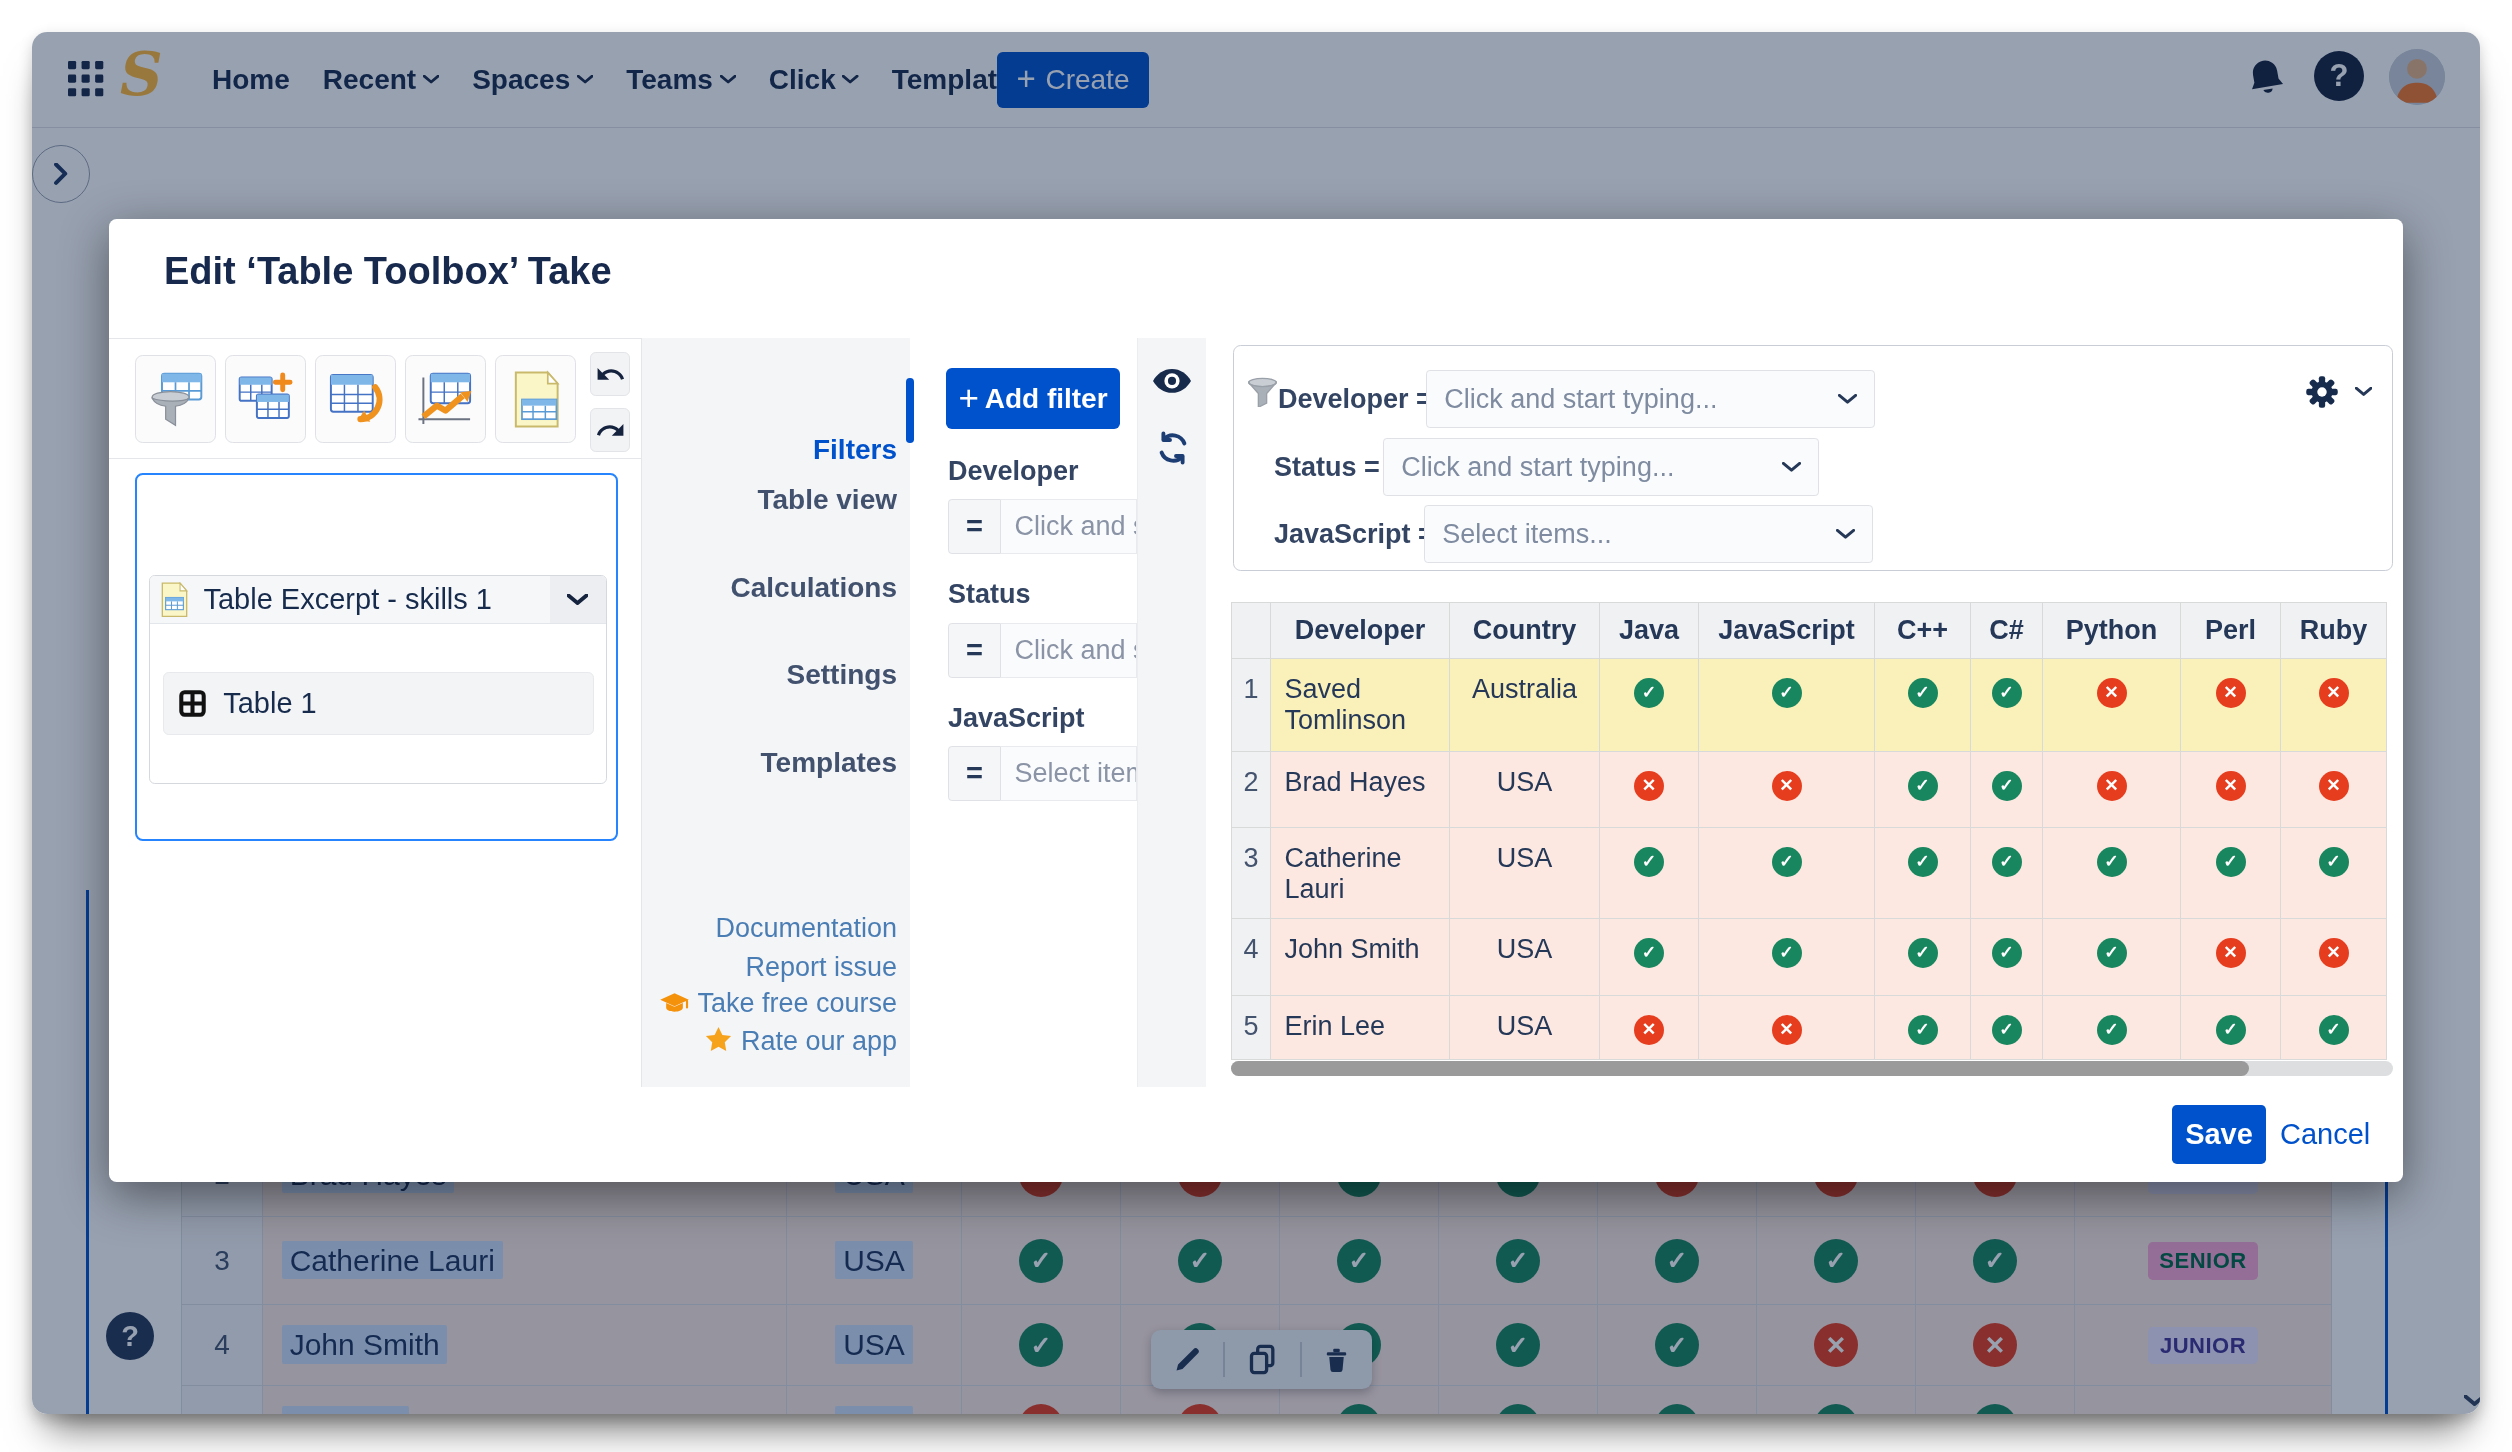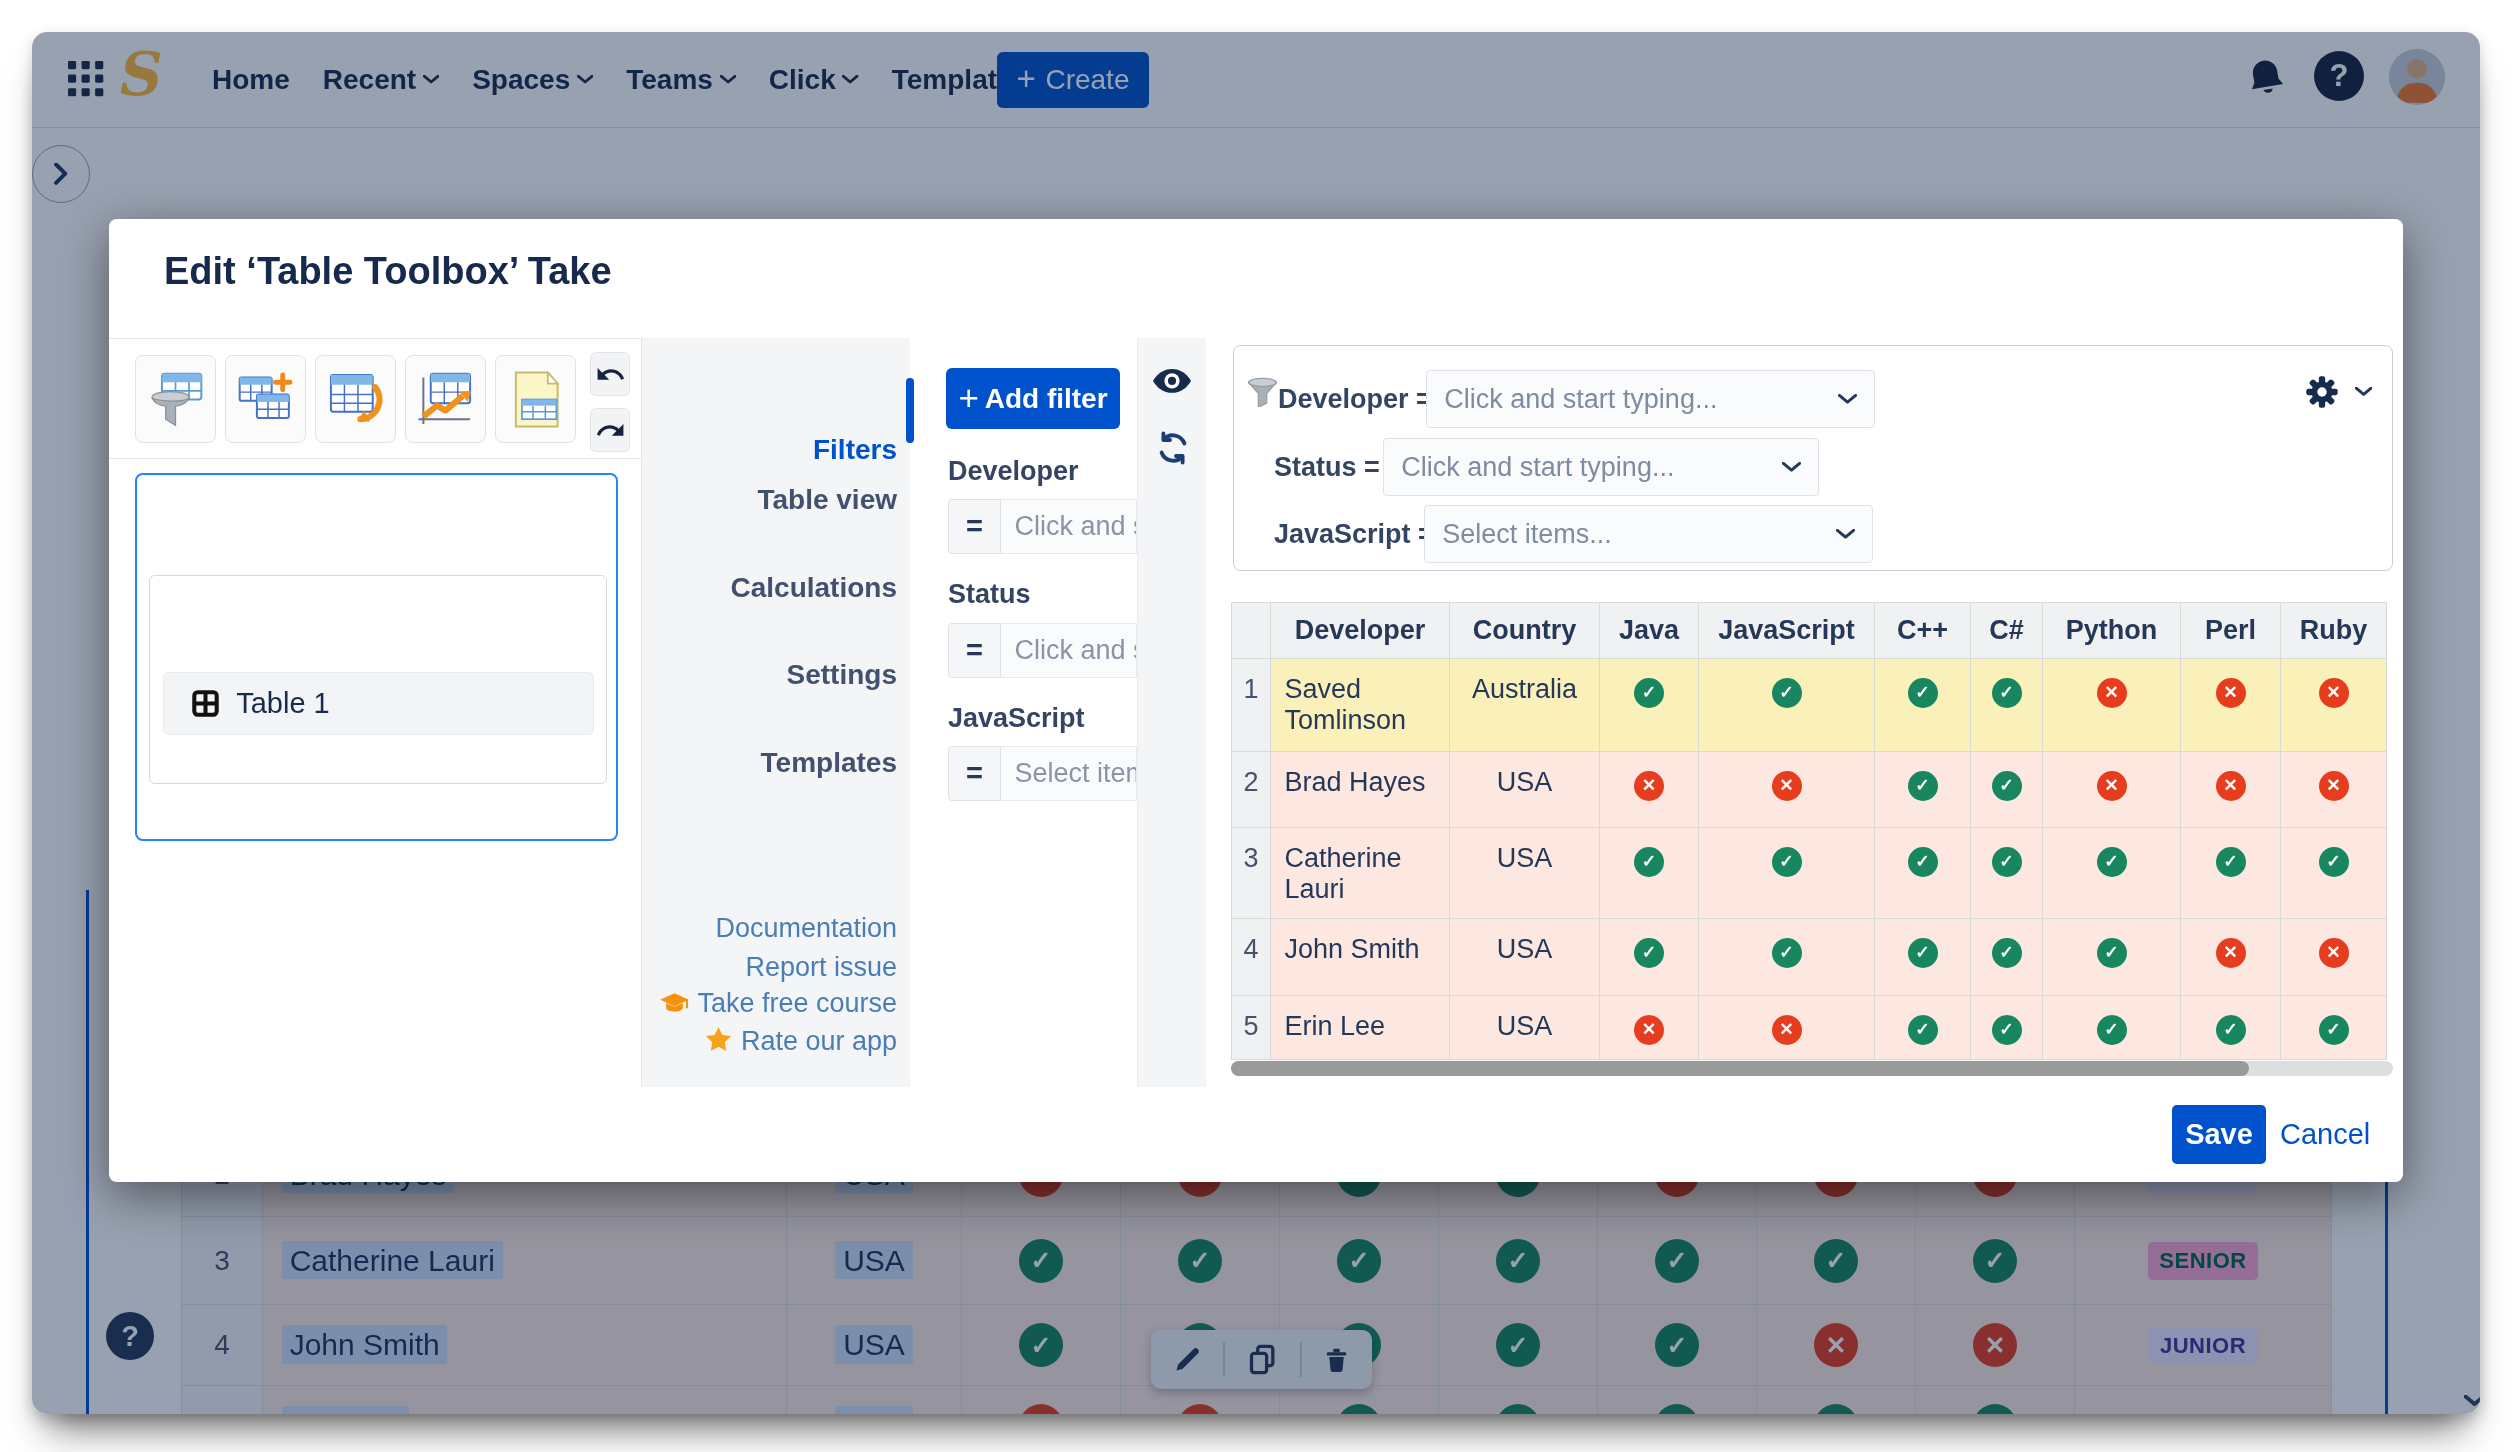--- a/index.html
+++ b/index.html
@@ -84,21 +84,21 @@
   .treehead { position:absolute; left:0; top:0; right:0; height:52px; background:#E9EBEF; border-radius:3.8px 3.8px 0 0;
               display:flex; align-items:center; font-size:29px; color:#172B4D; }
   .treehead .seg { position:absolute; right:0; top:0; width:54px; height:52px; background:#DCDFE4; border-radius:0 3.8px 0 0;
                    display:flex; align-items:center; justify-content:center; }
   .excerptbox { position:absolute; left:11.5px; top:100px; width:458px; height:209px; border:1px solid #D5D9DE; border-radius:5.8px; background:#fff; }
   .excerpthead { position:absolute; left:0; top:0; right:0; height:48px; background:#F6F7F9; border-bottom:1px solid #E3E6EA;
                  border-radius:4.8px 4.8px 0 0; display:flex; align-items:center; font-size:29px; color:#172B4D; }
   .excerpthead .seg { position:absolute; right:0; top:0; width:56px; height:47px; background:#ECEEF1; border-radius:0 4.8px 0 0;
                       display:flex; align-items:center; justify-content:center; }
   .table1row { position:absolute; left:13.4px; top:96px; width:431px; height:63px; background:#F3F4F6; border:1px solid #E7E9EC;
-               border-radius:5.8px; display:flex; align-items:center; gap:17.3px; padding-left:28px; font-size:29px; color:#172B4D; }
+               border-radius:5.8px; display:flex; align-items:center; gap:17.3px; padding-left:15px; font-size:29px; color:#172B4D; }
   .navcol { position:absolute; left:533px; top:119px; width:268px; height:749px; background:#F4F5F7; }
   .mnav { position:absolute; left:533px; width:255px; text-align:right; font-size:28px; font-weight:600; color:#42526E; line-height:33px; }
   .mnav.active { color:#0052CC;margin-top:38px; }
   .mnavbar { position:absolute; left:797px; top:159px; width:7.7px; height:65px; background:#0052CC; border-radius:3.8px; }
   .mlink { position:absolute; left:495px; width:293px; text-align:right; font-size:27px; color:#4A7DB4; line-height:33px; }
   .mlink .lnkicon { display:inline-block; vertical-align:-3.8px; margin-right:7.7px; }
   .addfilter { position:absolute; left:837px; top:149px; width:174px; height:61px; background:#0052CC; border-radius:5.8px; color:#fff;
                display:flex; align-items:center; justify-content:center; gap:5.8px; font-size:28px; font-weight:bold; }
   .addfilter .plus { font-size:35px; font-weight:400; margin-top:-1.9px; }
   .flabel { position:absolute; left:839px; font-size:27px; font-weight:bold; color:#344563; }
@@ -435,20 +435,35 @@
           </div>
           <div class="urbtn" style="top:69px">
             <svg viewBox="0 0 24 24" width="31">
                 <path d="M18.4 10.6C16.55 8.99 14.15 8 11.5 8c-4.65 0-8.58 3.03-9.97 7.22L3.9 16c1.05-3.19 4.06-5.5 7.6-5.5 1.96 0 3.73.72 5.12 1.88L13 16h9V7l-3.6 3.6z" fill="#16233F"></path>
               </svg>
           </div>
         </div>
 
         <div class="tree">
           <div class="excerptbox">
+            <div class="excerpthead">
+              <svg style="margin-left:9.6px" viewBox="0 0 28 32" width="31">
+                <path d="M3 1h16l6 7v23H3z" fill="#FBF6C8" stroke="#C9BA6B" stroke-width="1.2"></path>
+                <path d="M19 1l6 7h-6z" fill="#fff" stroke="#C9BA6B"></path>
+                <rect x="6" y="14" width="16" height="11" fill="#fff" stroke="#5B9BD5"></rect>
+                <rect x="6" y="14" width="16" height="3.5" fill="#7FB7E8"></rect>
+                <path d="M11.3 17.5v7.5M16.6 17.5v7.5M6 21h16" stroke="#5B9BD5" stroke-width=".9"></path>
+              </svg>
+              <span style="margin-left:13.4px">Table Excerpt - skills 1</span>
+              <span class="seg">
+                <svg viewBox="0 0 14 8" width="21">
+                    <path d="M1 1l6 5 6-5" fill="none" stroke="#16233F" stroke-width="2.6" stroke-linecap="round" stroke-linejoin="round"></path>
+                  </svg>
+              </span>
+            </div>
             <div class="table1row">
               <svg viewBox="0 0 20 20" width="27">
                   <rect x="1.7" y="1.7" width="16.6" height="16.6" rx="2.5" fill="none" stroke="#111" stroke-width="3"></rect>
                   <path d="M10 2v16M2 10h16" stroke="#111" stroke-width="3"></path>
                 </svg>
               <span>Table 1</span>
             </div>
           </div>
         </div>
       </div>

